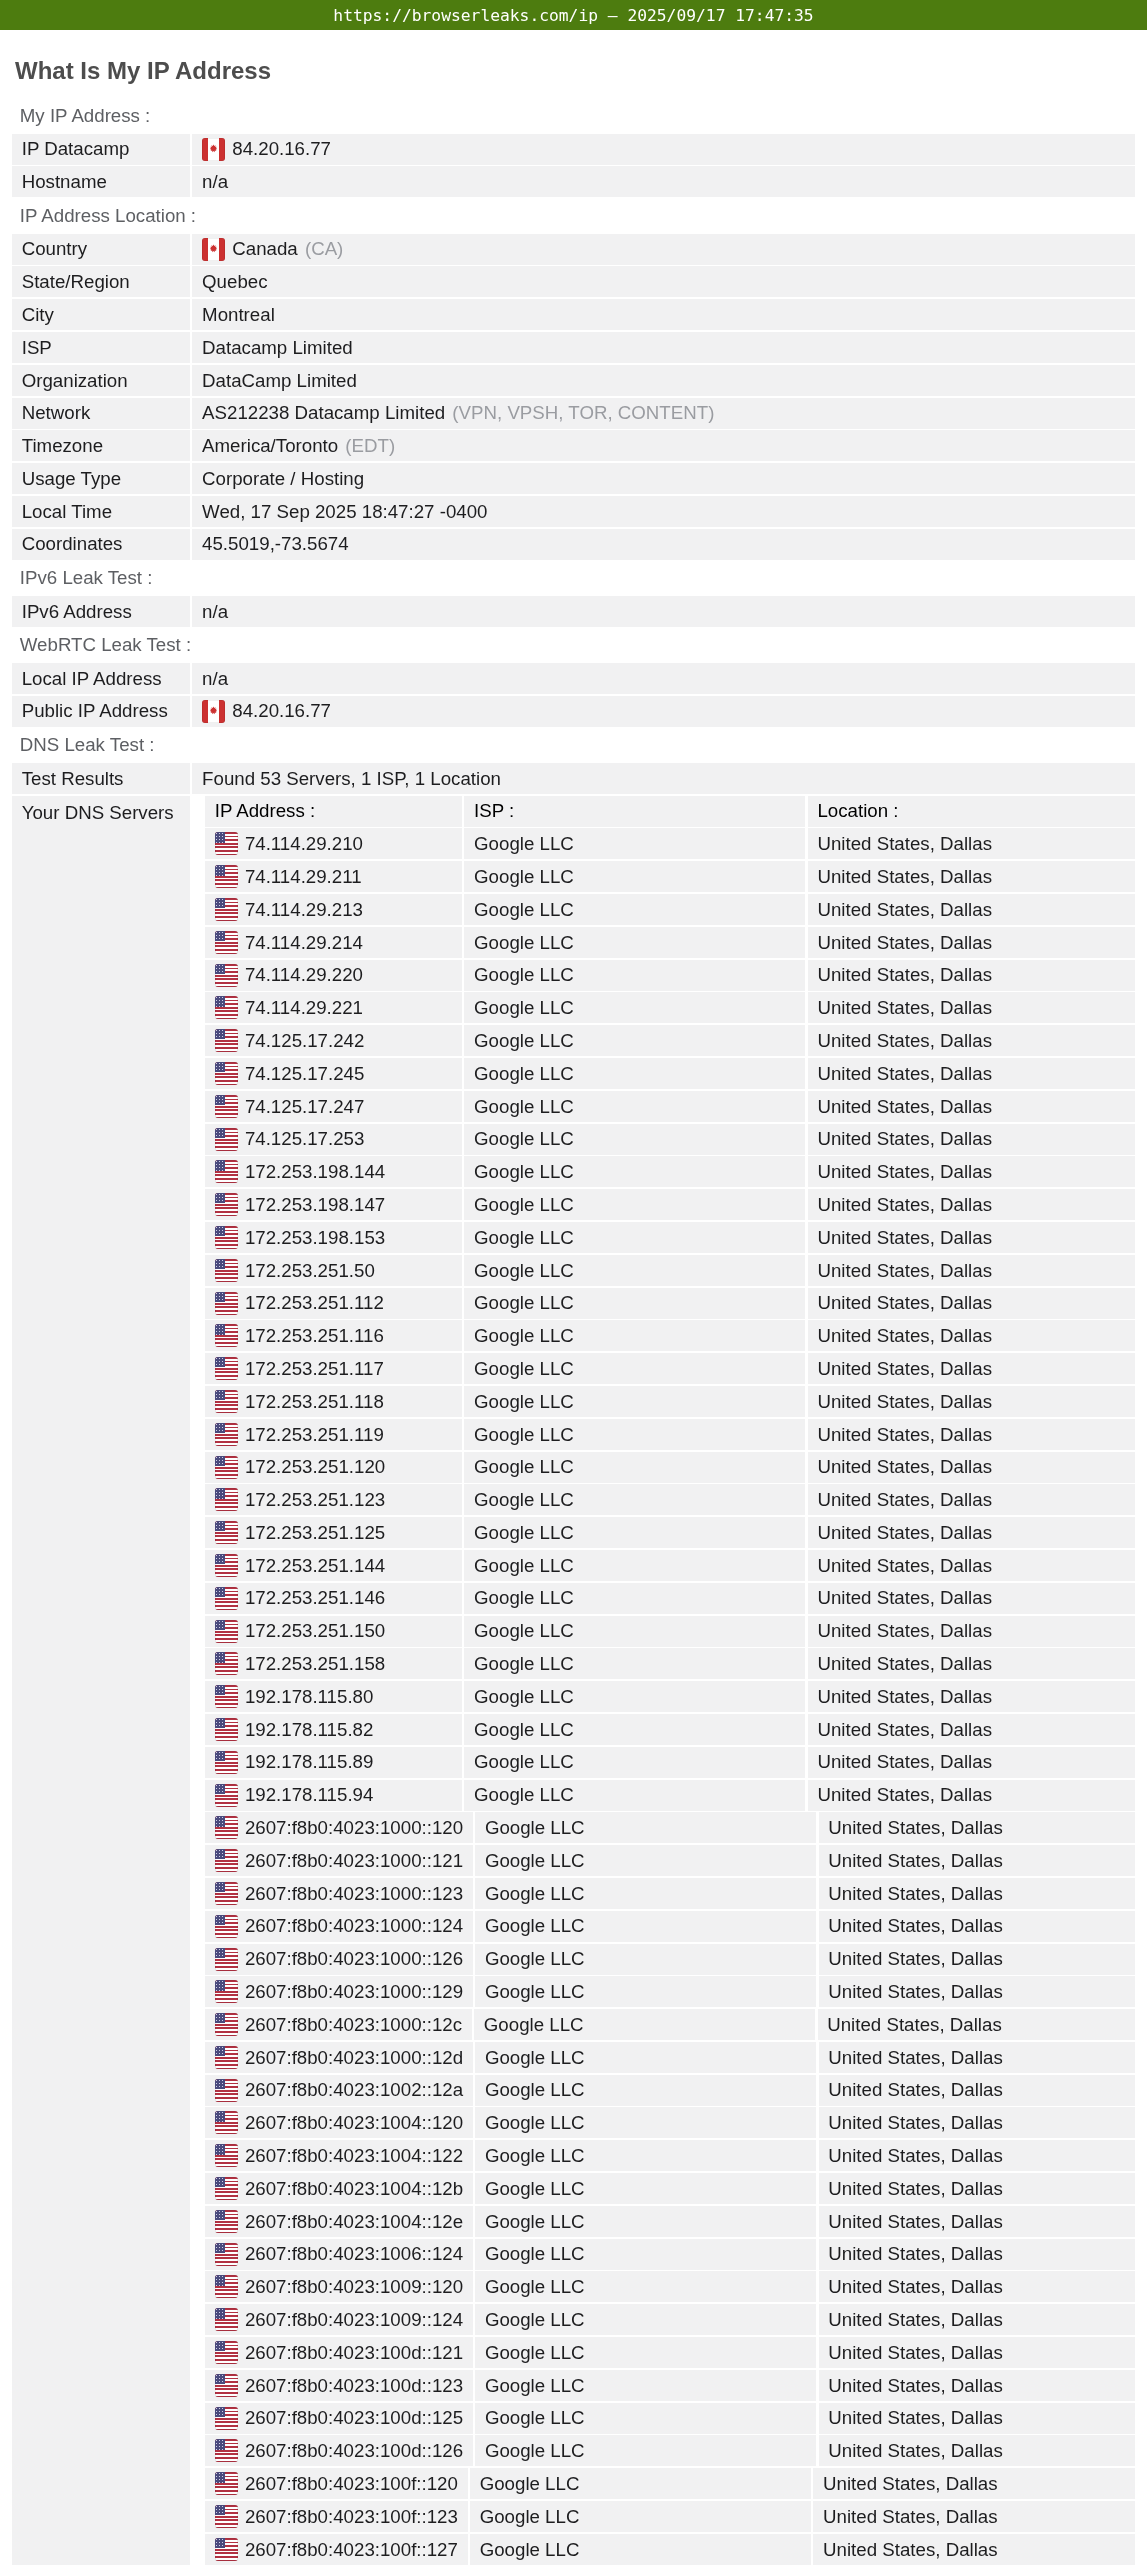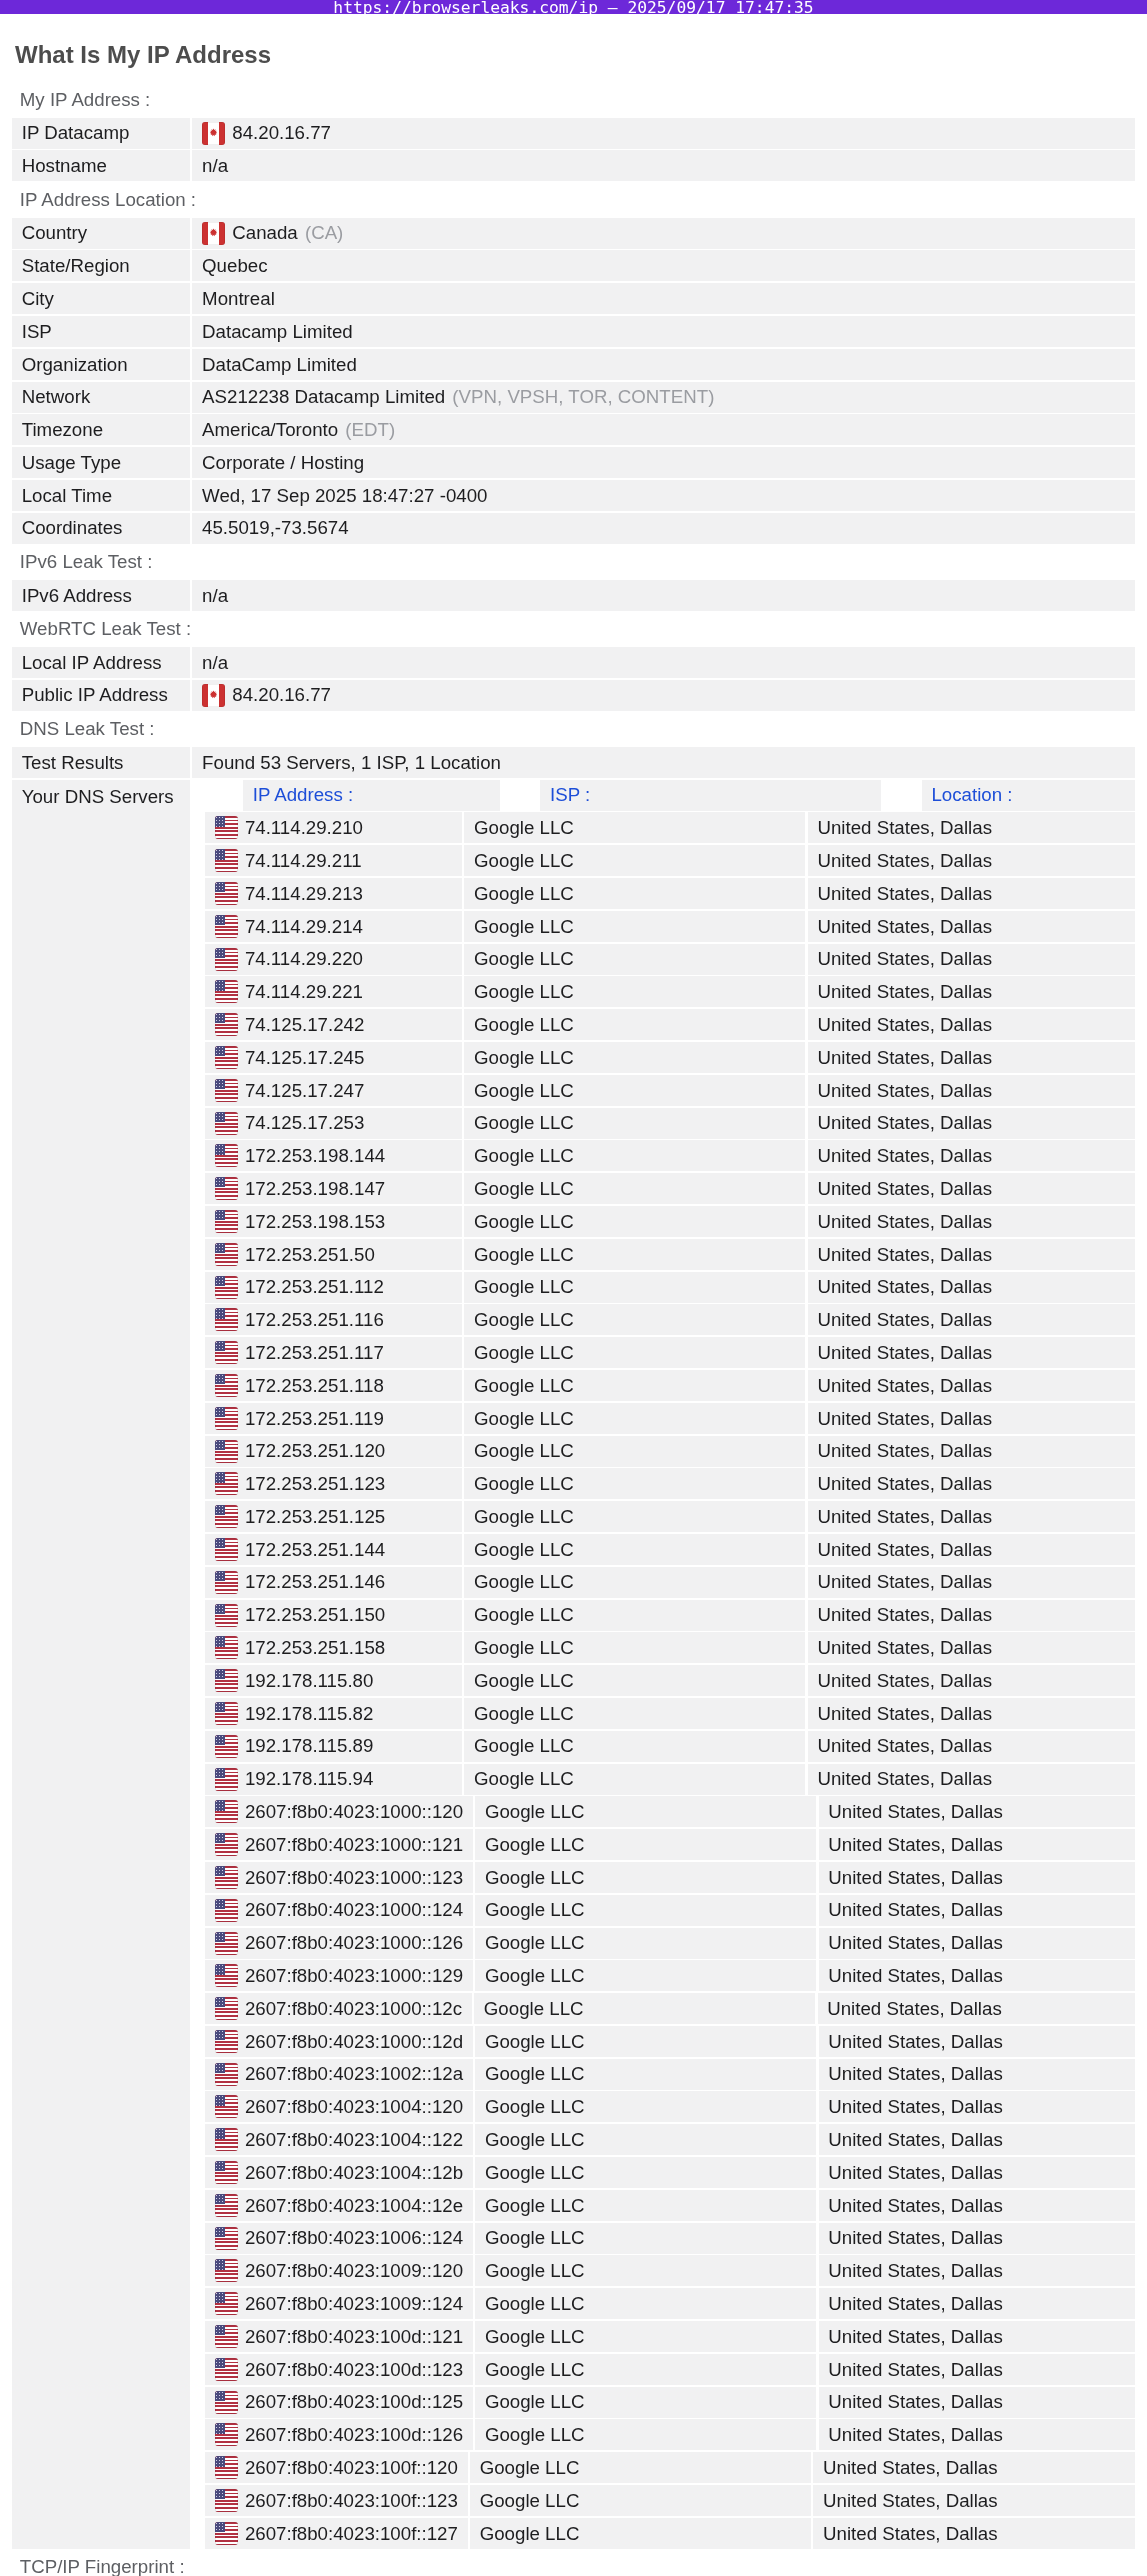--- a/index.html
+++ b/index.html
@@ -4,21 +4,21 @@
 <style>
   html, body { margin: 0; padding: 0; }
   body {
     width: 1147px; height: 2576px; overflow: hidden;
     background: #ffffff;
     font-family: "Liberation Sans", sans-serif;
     color: #1d1d1f;
     -webkit-font-smoothing: antialiased;
   }
   .topbar {
-    height: 14px; background: #6d28d9; color: #ffffff;
+    height: 30px; background: #4d7c0f; color: #ffffff;
     display: flex; align-items: center; justify-content: center;
     font-family: "DejaVu Sans Mono", monospace; font-size: 16.3px;
   }
   .container { padding: 0 12px; display: flex; flex-direction: column; }
   h1.page-title {
     font-size: 24px; line-height: 1.12; font-weight: 700; color: #4d4d4d;
     margin: 28px 0 14.5px 3px;
   }
   .section { display: flex; flex-direction: column; }
   .section-title {
@@ -54,21 +54,21 @@
   .dns-label-cell {
     background: #f1f1f2; box-sizing: border-box; flex: 0 0 178px;
     padding: 6.6px 9.7px 0 9.7px; font-size: 18.7px;
   }
   .dns-table { flex: 1 1 auto; display: flex; flex-direction: column; }
   .dns-row { display: flex; gap: 2.4px; margin-bottom: 1.8px; }
   .dns-row:last-child { margin-bottom: 0; }
   .dns-cell-ip { flex: 0 0 257px; gap: 7.2px; }
   .dns-cell-isp { flex: 0 0 341px; }
   .dns-cell-loc { flex: 1 1 auto; }
-  .dns-header .cell { color: #1d4ed8; margin-left: 38px; }
+  .dns-header .cell { color: #000000; }
   .footer-title { margin-top: 7.8px; }
 </style>
 </head>
 <body>
 
 <div class="topbar">
   <span>https://browserleaks.com/ip — 2025/09/17 17:47:35</span>
 </div>
 
 <div class="container">

